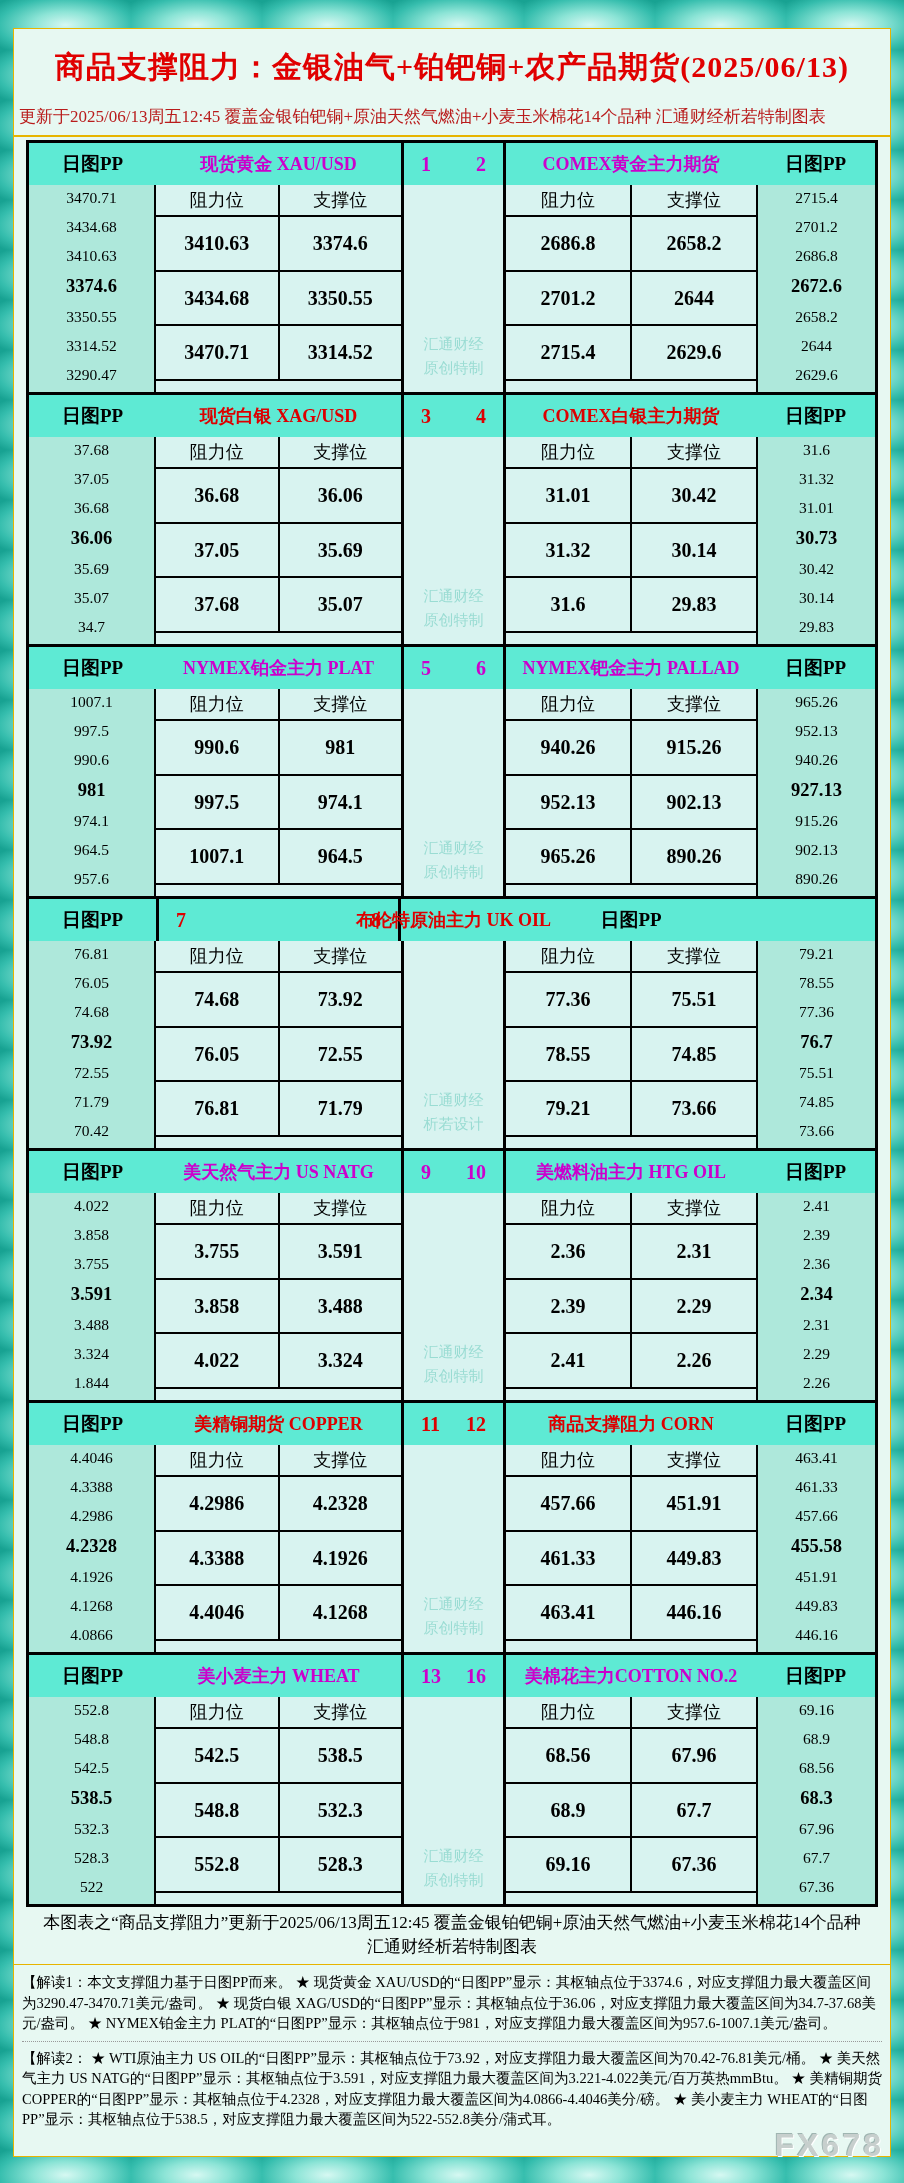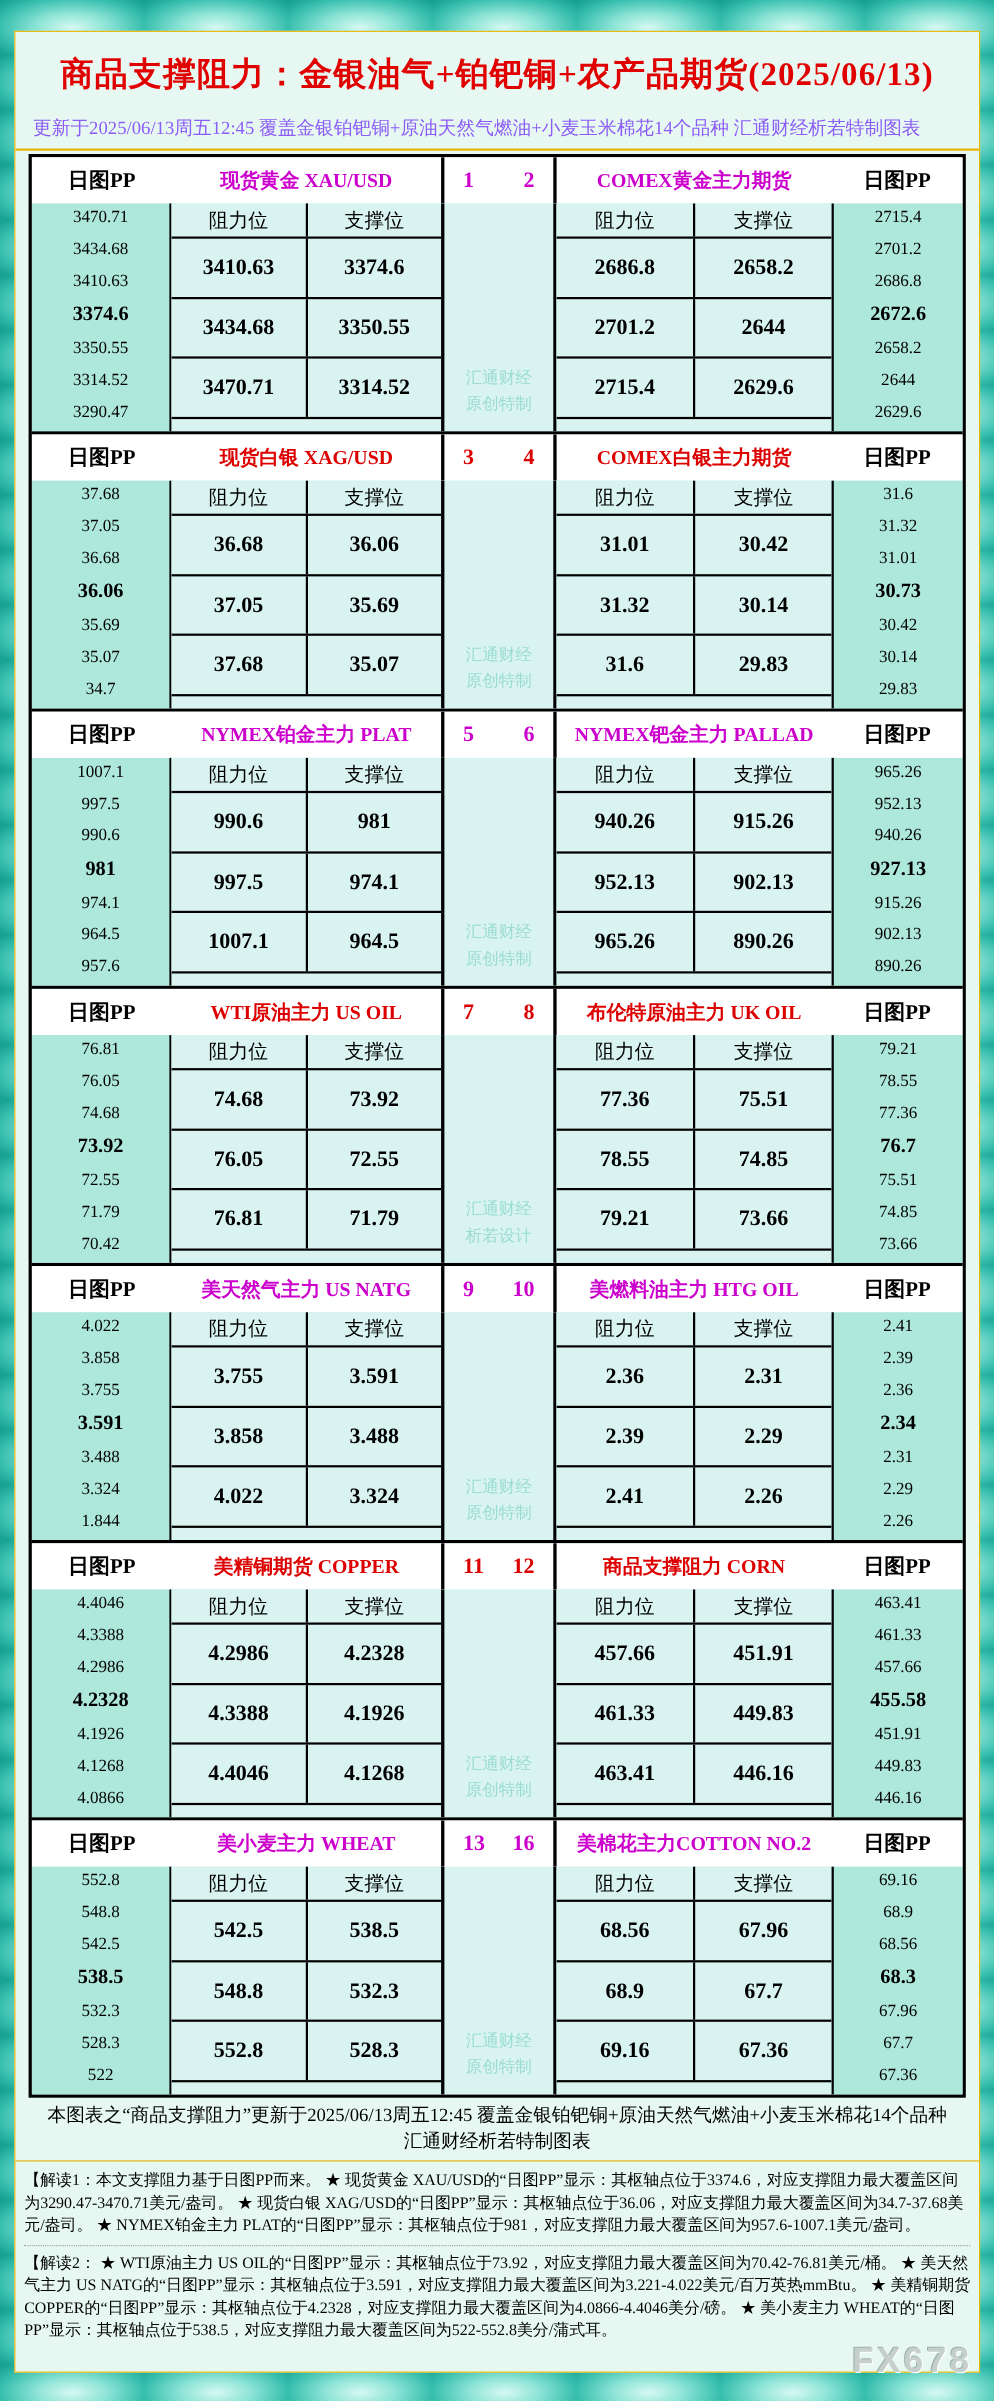--- a/index.html
+++ b/index.html
@@ -13,28 +13,28 @@
   }
   .panel{
     position:absolute;left:13px;right:13px;top:28px;bottom:26px;
     background:#e7f8f2;border:1px solid #e7b400;box-sizing:border-box;
   }
   .title{
     height:76px;display:flex;align-items:center;justify-content:center;
     color:#e00000;font-weight:bold;font-size:30px;letter-spacing:1px;
   }
   .subtitle{
-    font-size:17px;color:#8b5cf6;padding:0 4px 7px 16px;
+    font-size:17px;color:#b91c1c;padding:0 4px 7px 5px;
     border-bottom:2px solid #e7b400;white-space:nowrap;
   }
   .table-wrap{margin:3px 12px 0 12px;border:3px solid #000;background:#d8f3f0;}
   .block{height:249px;border-bottom:3px solid #000;}
   .block:last-child{border-bottom:none;}
   .bh,.bbody{display:grid;grid-template-columns:127px 245px 105px 250px 1fr;}
-  .bh{height:42px;background:#ffffff;align-items:center;}
+  .bh{height:42px;background:#5eead4;align-items:center;}
   .bh .c{display:flex;align-items:center;justify-content:center;font-weight:bold;height:100%;box-sizing:border-box;}
   .pp-label{font-size:19px;color:#000;}
   .iname{font-size:18px;white-space:nowrap;}
   .c-pair{border-left:3px solid #000;border-right:3px solid #000;justify-content:space-between !important;padding:0 17px;font-size:20px;}
   .bbody{height:207px;}
   .pp-col{
     background:#aee8db;display:flex;flex-direction:column;justify-content:space-between;
     text-align:center;font-size:15.5px;padding:5px 0 9px 0;box-sizing:border-box;
   }
   .pp-col.lft{border-right:2px solid #000;}
@@ -306,21 +306,20 @@
         <div>927.13</div>
         <div>915.26</div>
         <div>902.13</div>
         <div>890.26</div>
       </div>
     </div>
   </div>
       <div class="block">
     <div class="bh">
       <div class="c pp-label">日图PP</div>
-      <div class="c iname" style="color: rgb(221, 0, 0);">WTI原油主力 US OIL</div>
       <div class="c c-pair">
         <span style="color: rgb(221, 0, 0);">7</span>
         <span style="color: rgb(221, 0, 0);">8</span>
       </div>
       <div class="c iname" style="color: rgb(221, 0, 0);">布伦特原油主力 UK OIL</div>
       <div class="c pp-label">日图PP</div>
     </div>
     <div class="bbody">
       <div class="pp-col lft">
         <div>76.81</div>

